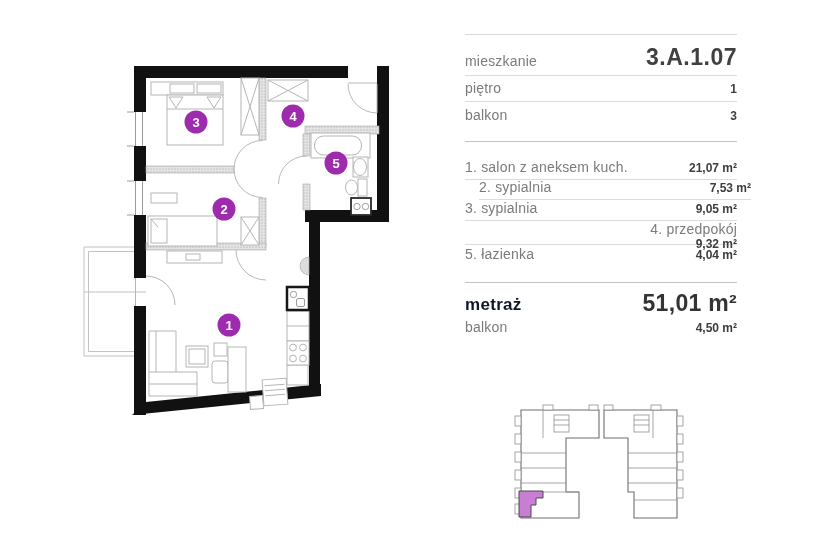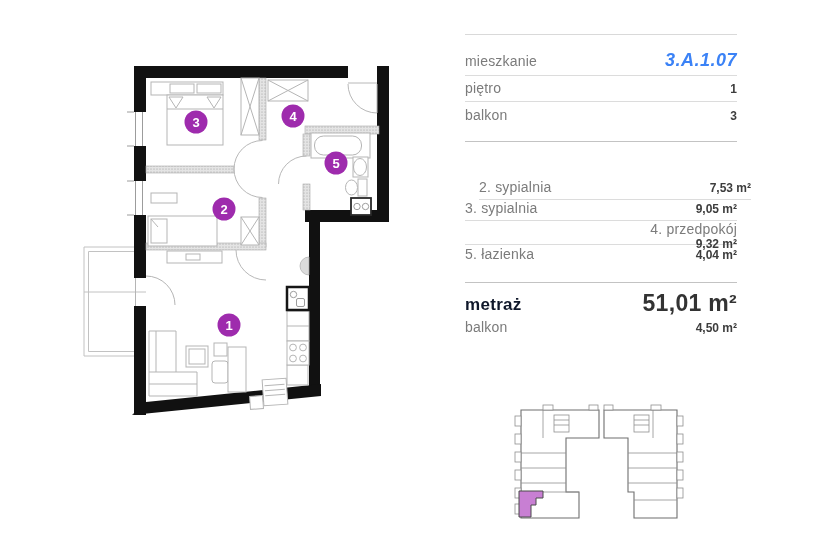--- a/index.html
+++ b/index.html
@@ -9,21 +9,21 @@
   .plan-svg{position:absolute;left:0;top:0;}
   .minimap-svg{position:absolute;left:503px;top:396px;}
   .panel{position:absolute;left:465px;top:0;width:272px;height:360px;}
   .hairline{position:absolute;left:0;width:272px;border-top:1px solid #d9d9d9;}
   .sectline{position:absolute;left:0;width:272px;border-top:1px solid #c3c3c3;}
   .row{position:absolute;left:0;width:272px;display:flex;justify-content:space-between;
        align-items:flex-end;box-sizing:border-box;}
   .row.bordered{border-bottom:1px solid #dcdcdc;}
   .lbl{font-size:14px;color:#7b7b7b;letter-spacing:.2px;}
   .val{font-size:12px;font-weight:bold;color:#3d3d3d;}
-  .val-big{font-size:18px;font-weight:bold;color:#3b82f6;letter-spacing:.5px;line-height:1;font-style:italic;}
+  .val-big{font-size:23px;font-weight:bold;color:#404040;letter-spacing:.5px;line-height:1;}
   .val-huge{font-size:23px;font-weight:bold;color:#333333;letter-spacing:.3px;line-height:1;}
   .lbl-strong{font-size:17px;font-weight:bold;color:#0f172a;letter-spacing:.3px;}
 </style>
 </head>
 <body>
 
 <div class="stage">
 
   <svg class="plan-svg" width="455" height="543" viewBox="0 0 455 543">
     <defs>
@@ -214,20 +214,24 @@
       <span class="lbl">piętro</span>
       <span class="val">1</span>
     </div>
     <div class="row" style="top:102px;height:26px;padding-bottom:5px;">
       <span class="lbl">balkon</span>
       <span class="val">3</span>
     </div>
 
     <div class="sectline" style="top:141px;"></div>
 
+    <div class="row bordered" style="top:159px;height:21px;padding-bottom:4px;">
+      <span class="lbl">1. salon z aneksem kuch.</span>
+      <span class="val">21,07 m²</span>
+    </div>
     <div class="row bordered" style="top:180px;height:20px;padding-bottom:4px;margin-left:14px;">
       <span class="lbl">2. sypialnia</span>
       <span class="val">7,53 m²</span>
     </div>
     <div class="row bordered" style="top:200px;height:21px;padding-bottom:4px;">
       <span class="lbl">3. sypialnia</span>
       <span class="val">9,05 m²</span>
     </div>
     <div class="row bordered" style="top:221px;height:24px;padding-bottom:21px;flex-direction:column;">
       <span class="lbl">4. przedpokój</span>

